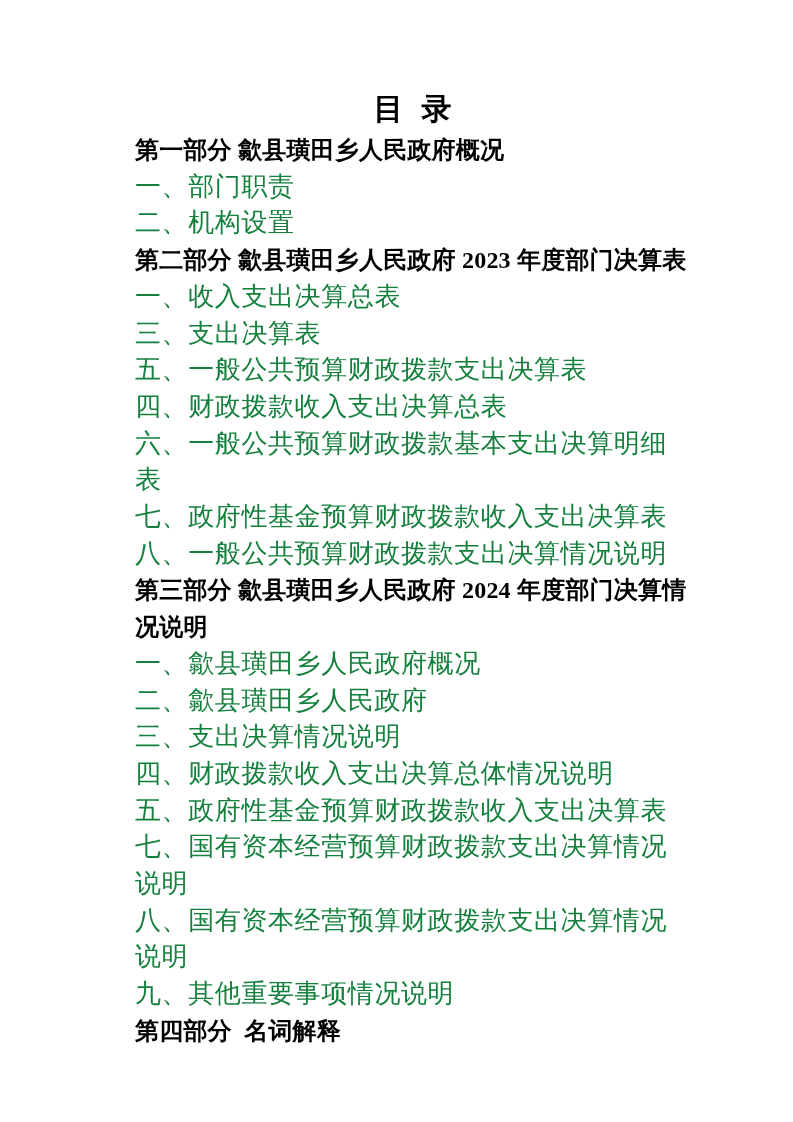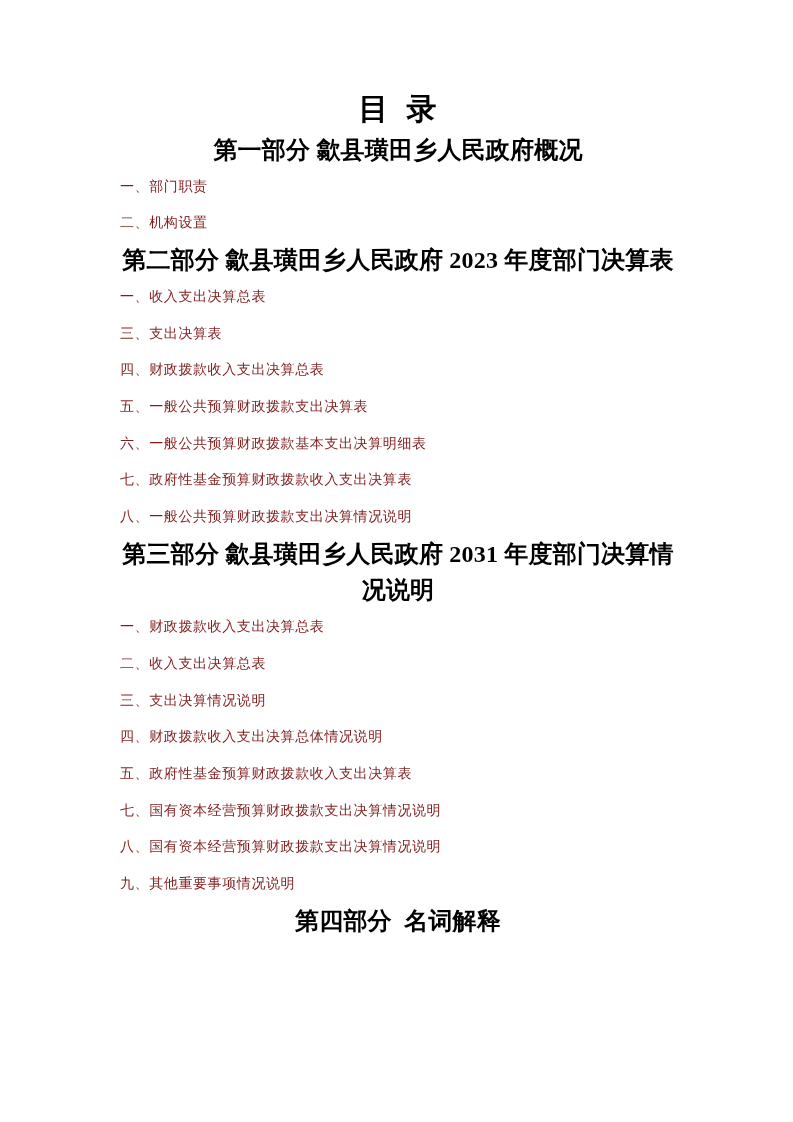--- a/index.html
+++ b/index.html
@@ -11,73 +11,72 @@
     position: relative;
     width: 793px;
     height: 1122px;
     background: #ffffff;
     overflow: hidden;
     font-family: "Liberation Serif", "DejaVu Serif", serif;
     color: #000000;
   }
   .content {
     position: absolute;
-    left: 120px;
+    left: 135px;
     top: 86px;
     width: 556px;
     font-family: Liberation Serif, serif;
   }
   .doc-title {
     font-size: 30px;
     font-weight: 700;
     line-height: 46px;
     text-align: center;
     letter-spacing: 1px;
     white-space: pre-wrap;
     color: #000000;
   }
   .toc-heading {
     font-size: 24px;
     font-weight: 700;
     line-height: 36.7px;
     letter-spacing: 0.2px;
     white-space: pre-wrap;
     color: #000000;
-    text-align: center;
   }
   .toc-item {
-    font-size: 14px;
+    font-size: 26px;
     font-weight: 400;
     line-height: 36.7px;
     letter-spacing: 0.6px;
     white-space: pre-wrap;
-    color: #7f1d1d;
+    color: #15803d;
   }
 </style>
 </head>
 <body>
 
 <div class="page">
   <div class="content">
     <div class="doc-title">目  录</div>
     <div id="toc-body">
         <div class="toc-heading">第一部分 歙县璜田乡人民政府概况</div>
         <div class="toc-item">一、部门职责</div>
         <div class="toc-item">二、机构设置</div>
         <div class="toc-heading">第二部分 歙县璜田乡人民政府 2023 年度部门决算表</div>
         <div class="toc-item">一、收入支出决算总表</div>
         <div class="toc-item">三、支出决算表</div>
+        <div class="toc-item">五、一般公共预算财政拨款支出决算表</div>
         <div class="toc-item">四、财政拨款收入支出决算总表</div>
-        <div class="toc-item">五、一般公共预算财政拨款支出决算表</div>
         <div class="toc-item">六、一般公共预算财政拨款基本支出决算明细表</div>
         <div class="toc-item">七、政府性基金预算财政拨款收入支出决算表</div>
         <div class="toc-item">八、一般公共预算财政拨款支出决算情况说明</div>
-        <div class="toc-heading">第三部分 歙县璜田乡人民政府 2031 年度部门决算情况说明</div>
-        <div class="toc-item">一、财政拨款收入支出决算总表</div>
-        <div class="toc-item">二、收入支出决算总表</div>
+        <div class="toc-heading">第三部分 歙县璜田乡人民政府 2024 年度部门决算情况说明</div>
+        <div class="toc-item">一、歙县璜田乡人民政府概况</div>
+        <div class="toc-item">二、歙县璜田乡人民政府</div>
         <div class="toc-item">三、支出决算情况说明</div>
         <div class="toc-item">四、财政拨款收入支出决算总体情况说明</div>
         <div class="toc-item">五、政府性基金预算财政拨款收入支出决算表</div>
         <div class="toc-item">七、国有资本经营预算财政拨款支出决算情况说明</div>
         <div class="toc-item">八、国有资本经营预算财政拨款支出决算情况说明</div>
         <div class="toc-item">九、其他重要事项情况说明</div>
         <div class="toc-heading">第四部分  名词解释</div>
       </div>
   </div>
 </div>

